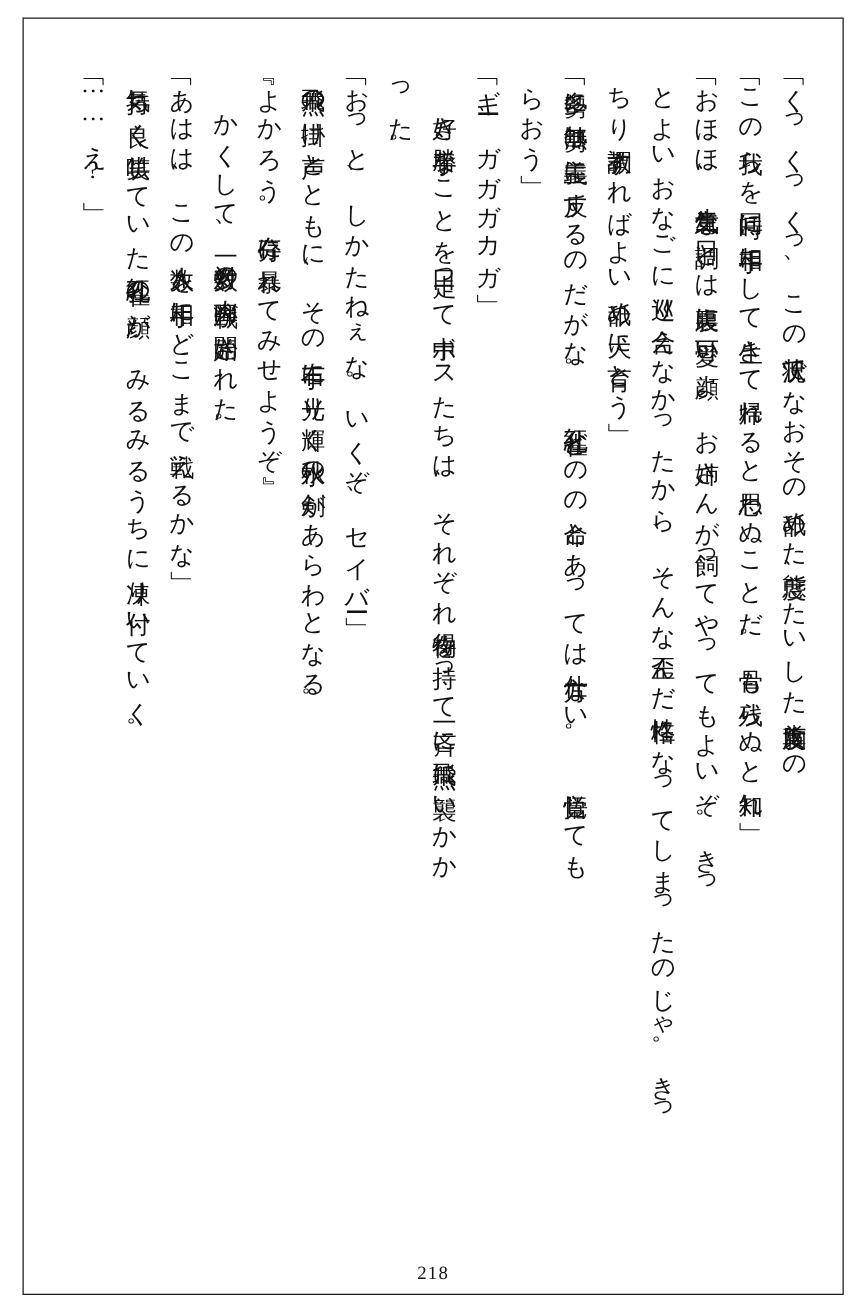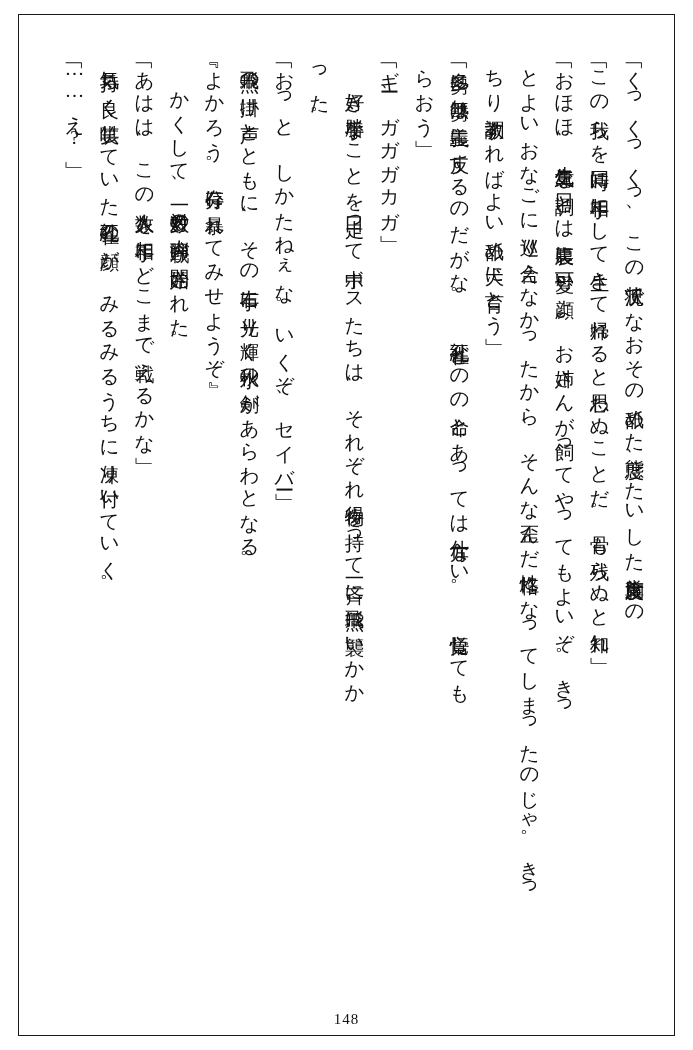--- a/index.html
+++ b/index.html
@@ -85,14 +85,14 @@
     <div class="line indent-1">好き勝手なことを口走って中ボスたちは、それぞれ得物を持って一斉に飛燕に襲いかか</div>
     <div class="line">った。</div>
     <div class="line">「おっと、しかたねぇな。いくぞ、セイバー」</div>
     <div class="line">飛燕の掛け声とともに、その右手に光り輝く秋水の剣があらわとなる。</div>
     <div class="line">『よかろう。存分に暴れてみせようぞ』</div>
     <div class="line indent-1">かくして、一対多数の肉弾戦が開始された。</div>
     <div class="line">「あはは、この人数を相手にどこまで戦えるかな」</div>
     <div class="line">気持ち良く哄笑していた紅孔雀の顔が、みるみるうちに凍り付いていく。</div>
     <div class="line">「……え?」</div>
   </div>
-  <div class="page-number">148</div>
+  <div class="page-number">218</div>
 </div>
 
 </body></html>

